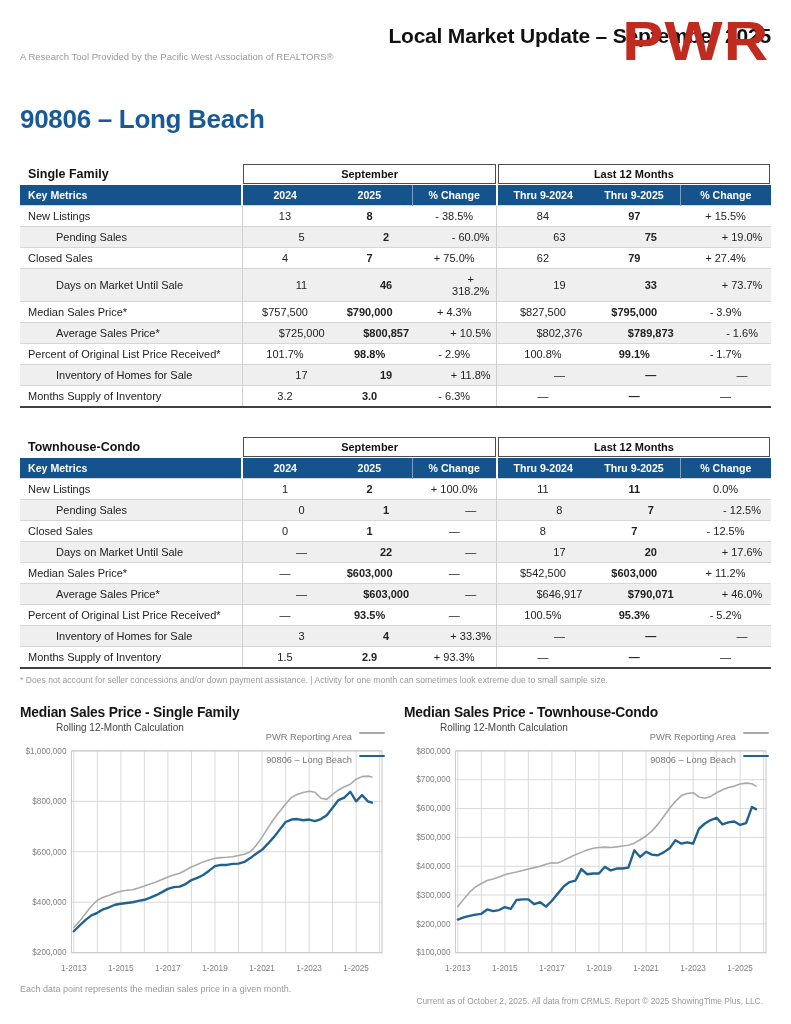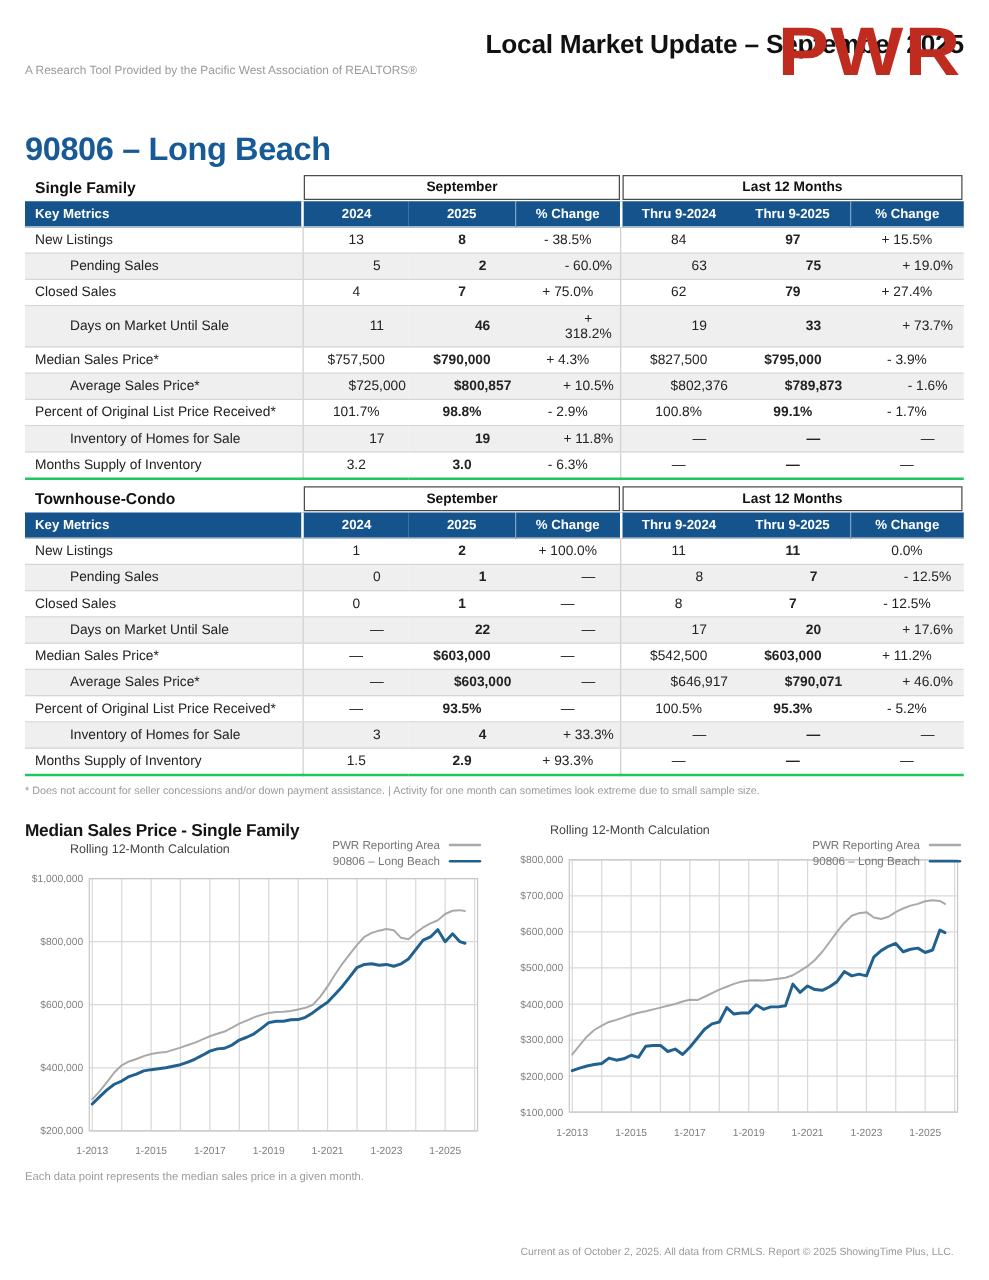--- a/index.html
+++ b/index.html
@@ -27,22 +27,22 @@
     font-size:55px;font-weight:bold;color:var(--logo-red);
     letter-spacing:1px;transform:scaleX(1.12);transform-origin:right center;
     line-height:1;
   }
   .area-block{margin-top:20px;}
   .area-title{font-size:26px;font-weight:bold;color:var(--area-blue);letter-spacing:-.3px;}
   .county{font-size:12.5px;font-weight:bold;color:var(--county-red);margin-top:3px;}
   
   table.metrics{
     width:100%;border-collapse:collapse;table-layout:fixed;
-    font-size:11px;margin-top:4px;
-    border-bottom:2px solid #22c55e;
+    font-size:11px;margin-top:28px;
+    border-bottom:2px solid #404040;
   }
   table.metrics td,table.metrics th{padding:4px 3px;vertical-align:middle;}
   .section-label{font-size:12.5px;font-weight:bold;color:#111;text-align:left;padding-left:8px !important;}
   .group-cell{
     font-size:11px;font-weight:bold;text-align:center;color:#111;background:#fff;
     outline:1px solid #4D4D4D;outline-offset:-2px;
   }
   tr.head-row th{
     background:var(--header-blue);color:#fff;font-size:10.6px;font-weight:bold;text-align:center;
   }
@@ -54,21 +54,21 @@
   tr.data-row td.b1,tr.data-row td.b4{border-left:1px solid #D0D0D0;}
   tr.data-row td.b2,tr.data-row td.b5{font-weight:bold;}
   tr.data-row.alt td{background:var(--row-alt);padding-left:36px;}
   .table-footnote{font-size:8.6px;color:#9A9A9A;margin-top:6px;}
   
   .charts{display:flex;justify-content:space-between;margin-top:20px;}
   .chart{width:367px;position:relative;}
   .c-title{font-size:13.8px;font-weight:bold;color:#151515;letter-spacing:-.2px;}
   .c-sub{font-size:10px;color:#444;margin-top:2px;margin-left:36px;}
   .chart-legend{position:absolute;right:2px;top:14px;text-align:right;}
-  .lg-row{display:flex;align-items:center;justify-content:flex-end;margin-bottom:3px;}
+  .lg-row{display:flex;justify-content:flex-end;margin-bottom:3px;margin-top:13px;}
   .lg-label{font-size:9.3px;color:#777;}
   .lg-line{display:inline-block;width:26px;margin-left:7px;border-radius:1px;}
   .chart svg{display:block;margin-top:8px;width:100%;}
   .chart svg text{font-family:"Liberation Sans","DejaVu Sans",sans-serif;font-size:8.3px;fill:#7F7F7F;}
   .chart-footnote{font-size:9px;color:#9A9A9A;margin-top:6px;}
   .bottom-note{
     position:absolute;right:28px;bottom:18px;
     font-size:8.4px;color:#9A9A9A;text-align:right;
   }
 </style>
@@ -350,20 +350,21 @@
         <text x="197.1" y="233" text-anchor="middle">1-2019</text>
         <text x="244.7" y="233" text-anchor="middle">1-2021</text>
         <text x="292.3" y="233" text-anchor="middle">1-2023</text>
         <text x="339.8" y="233" text-anchor="middle">1-2025</text>
         <polyline points="54.4,188.5 60.3,182.1 66.3,174.5 72.2,166.8 78.2,161.0 84.1,157.9 90.1,155.9 96.0,153.6 102.0,151.8 107.9,150.8 113.8,150.3 119.8,148.5 125.7,146.7 131.7,144.6 137.6,142.6 143.6,140.0 149.5,137.5 155.5,135.5 161.4,133.7 167.4,130.6 173.3,127.3 179.3,124.8 185.2,122.2 191.2,120.2 197.1,118.6 203.1,117.9 209.0,117.6 214.9,117.1 220.9,115.8 226.8,114.5 232.8,112.0 238.7,105.6 244.7,97.2 250.6,87.8 256.6,78.9 262.5,71.2 268.5,63.6 274.4,57.2 280.4,53.9 286.3,52.1 292.3,50.8 298.2,51.8 304.2,57.9 310.1,59.0 316.0,53.9 322.0,49.5 327.9,46.2 333.9,43.7 339.8,38.6 345.8,36.0 351.7,35.5 355.8,36.3" fill="none" stroke="#A9A9A9" stroke-width="1.6" stroke-linejoin="round" stroke-linecap="round"></polyline>
         <polyline points="54.4,192.3 60.3,186.5 66.3,180.8 72.2,176.3 78.2,173.7 84.1,170.1 90.1,168.1 96.0,165.5 102.0,164.5 107.9,163.8 113.8,163.0 119.8,161.7 125.7,160.5 131.7,158.4 137.6,155.9 143.6,152.8 149.5,149.5 155.5,147.7 161.4,147.2 167.4,144.6 173.3,140.6 179.3,138.3 185.2,135.5 191.2,131.1 197.1,126.5 203.1,125.3 209.0,125.3 214.9,124.2 220.9,124.0 226.8,122.2 232.8,118.4 238.7,114.0 244.7,110.0 250.6,103.8 256.6,97.2 262.5,89.6 268.5,81.9 274.4,79.4 280.4,78.9 286.3,80.1 292.3,79.4 298.2,80.9 304.2,78.9 310.1,75.0 316.0,67.4 322.0,59.7 327.9,57.2 333.9,51.3 339.8,61.0 345.8,54.6 351.7,61.0 355.8,62.3" fill="none" stroke="#20618F" stroke-width="2.4" stroke-linejoin="round" stroke-linecap="round"></polyline>
       </svg>
     <div class="chart-footnote">Each data point represents the median sales price in a given month.</div>
   </div>
   <div class="chart">
+    <div class="c-title">Median Sales Price - Townhouse-Condo</div>
     <div class="c-sub">Rolling 12-Month Calculation</div>
     <div class="chart-legend">
         <div class="lg-row">
           <span class="lg-label">PWR Reporting Area</span>
           <span class="lg-line" style="background:#A9A9A9;height:1.6px"></span>
         </div>
         <div class="lg-row">
           <span class="lg-label">90806 – Long Beach</span>
           <span class="lg-line" style="background:#20618F;height:2.4px"></span>
         </div>

